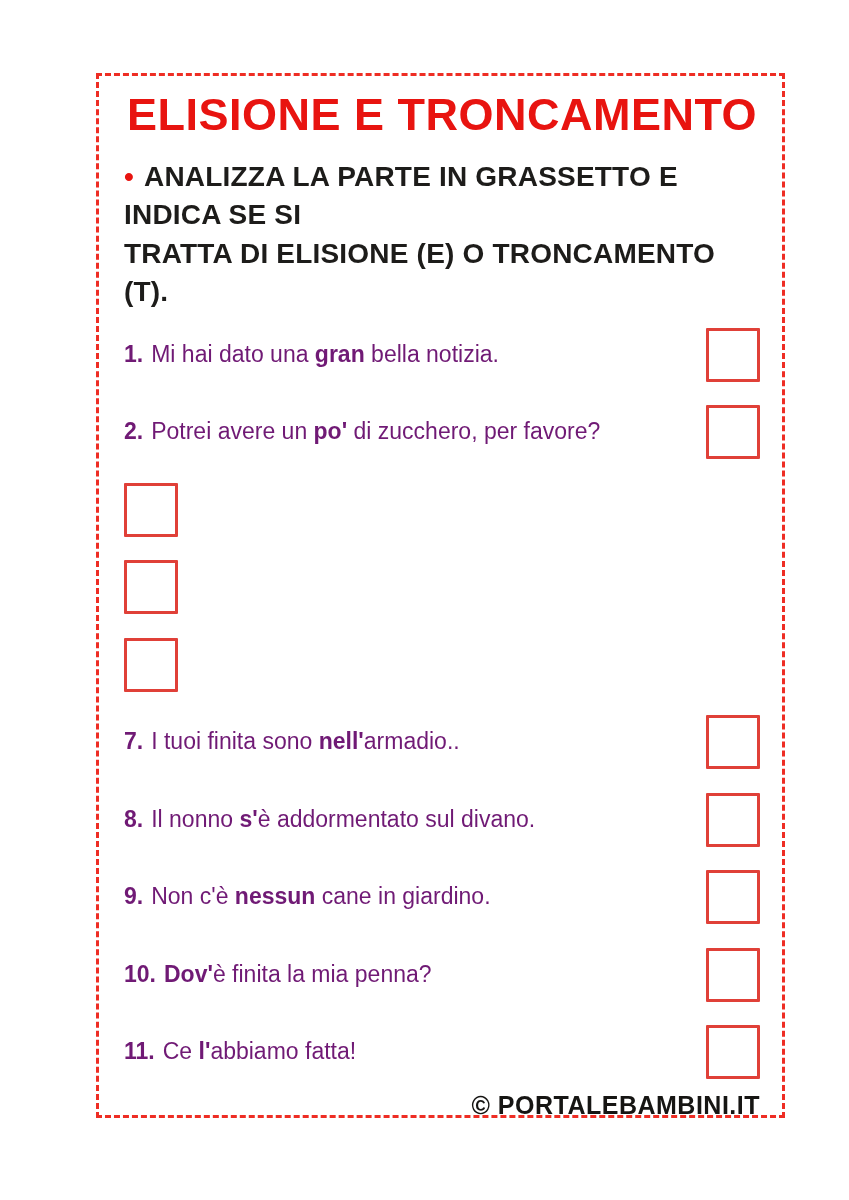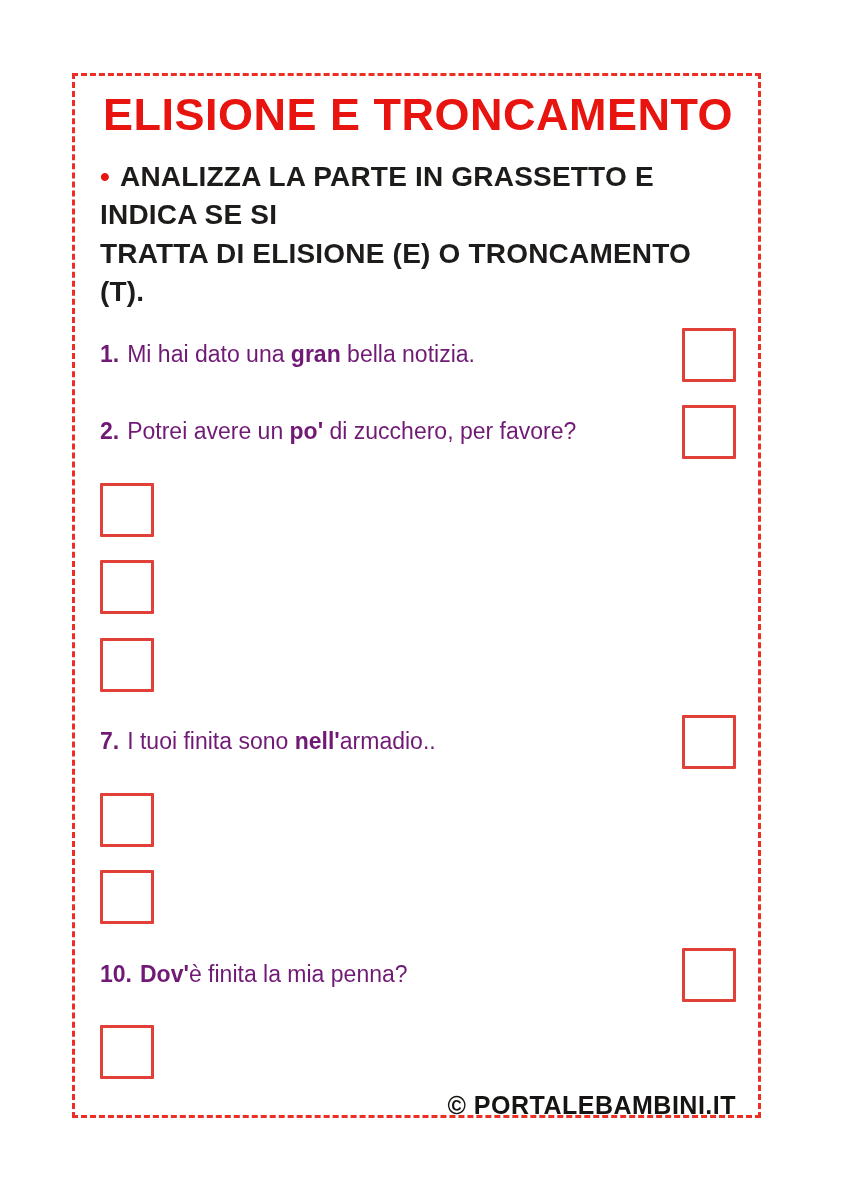--- a/index.html
+++ b/index.html
@@ -9,21 +9,21 @@
   .sheet {
     position: relative;
     width: 849px;
     height: 1200px;
     background: #ffffff;
     overflow: hidden;
   }
 
   .frame {
     position: absolute;
-    left: 72px;
+    left: 96px;
     top: 73px;
     width: 689px;
     height: 1045px;
     border: 3px dashed #ee2d24;
     display: flex;
     flex-direction: column;
   }
 
   .content {
     flex: 1;
@@ -135,33 +135,36 @@
         <div class="row">
           <div class="checkbox"></div>
         </div>
 
         <div class="row">
           <p class="sentence"><span class="num">7.</span><span>I tuoi finita sono </span><span class="b">nell'</span><span>armadio..</span></p>
           <div class="checkbox"></div>
         </div>
 
         <div class="row">
+          <p class="sentence"><span class="num">8.</span><span>Il nonno </span><span class="b">s'</span><span>è addormentato sul divano.</span></p>
           <div class="checkbox"></div>
         </div>
 
         <div class="row">
+          <p class="sentence"><span class="num">9.</span><span>Non c'è </span><span class="b">nessun</span><span> cane in giardino.</span></p>
           <div class="checkbox"></div>
         </div>
 
         <div class="row">
           <p class="sentence"><span class="num">10.</span><span></span><span class="b">Dov'</span><span>è finita la mia penna?</span></p>
           <div class="checkbox"></div>
         </div>
 
         <div class="row">
+          <p class="sentence"><span class="num">11.</span><span>Ce </span><span class="b">l'</span><span>abbiamo fatta!</span></p>
           <div class="checkbox"></div>
         </div>
 
       </div>
 
       <p class="footer">© PORTALEBAMBINI.IT</p>
 
     </div>
   </div>
 </div>

